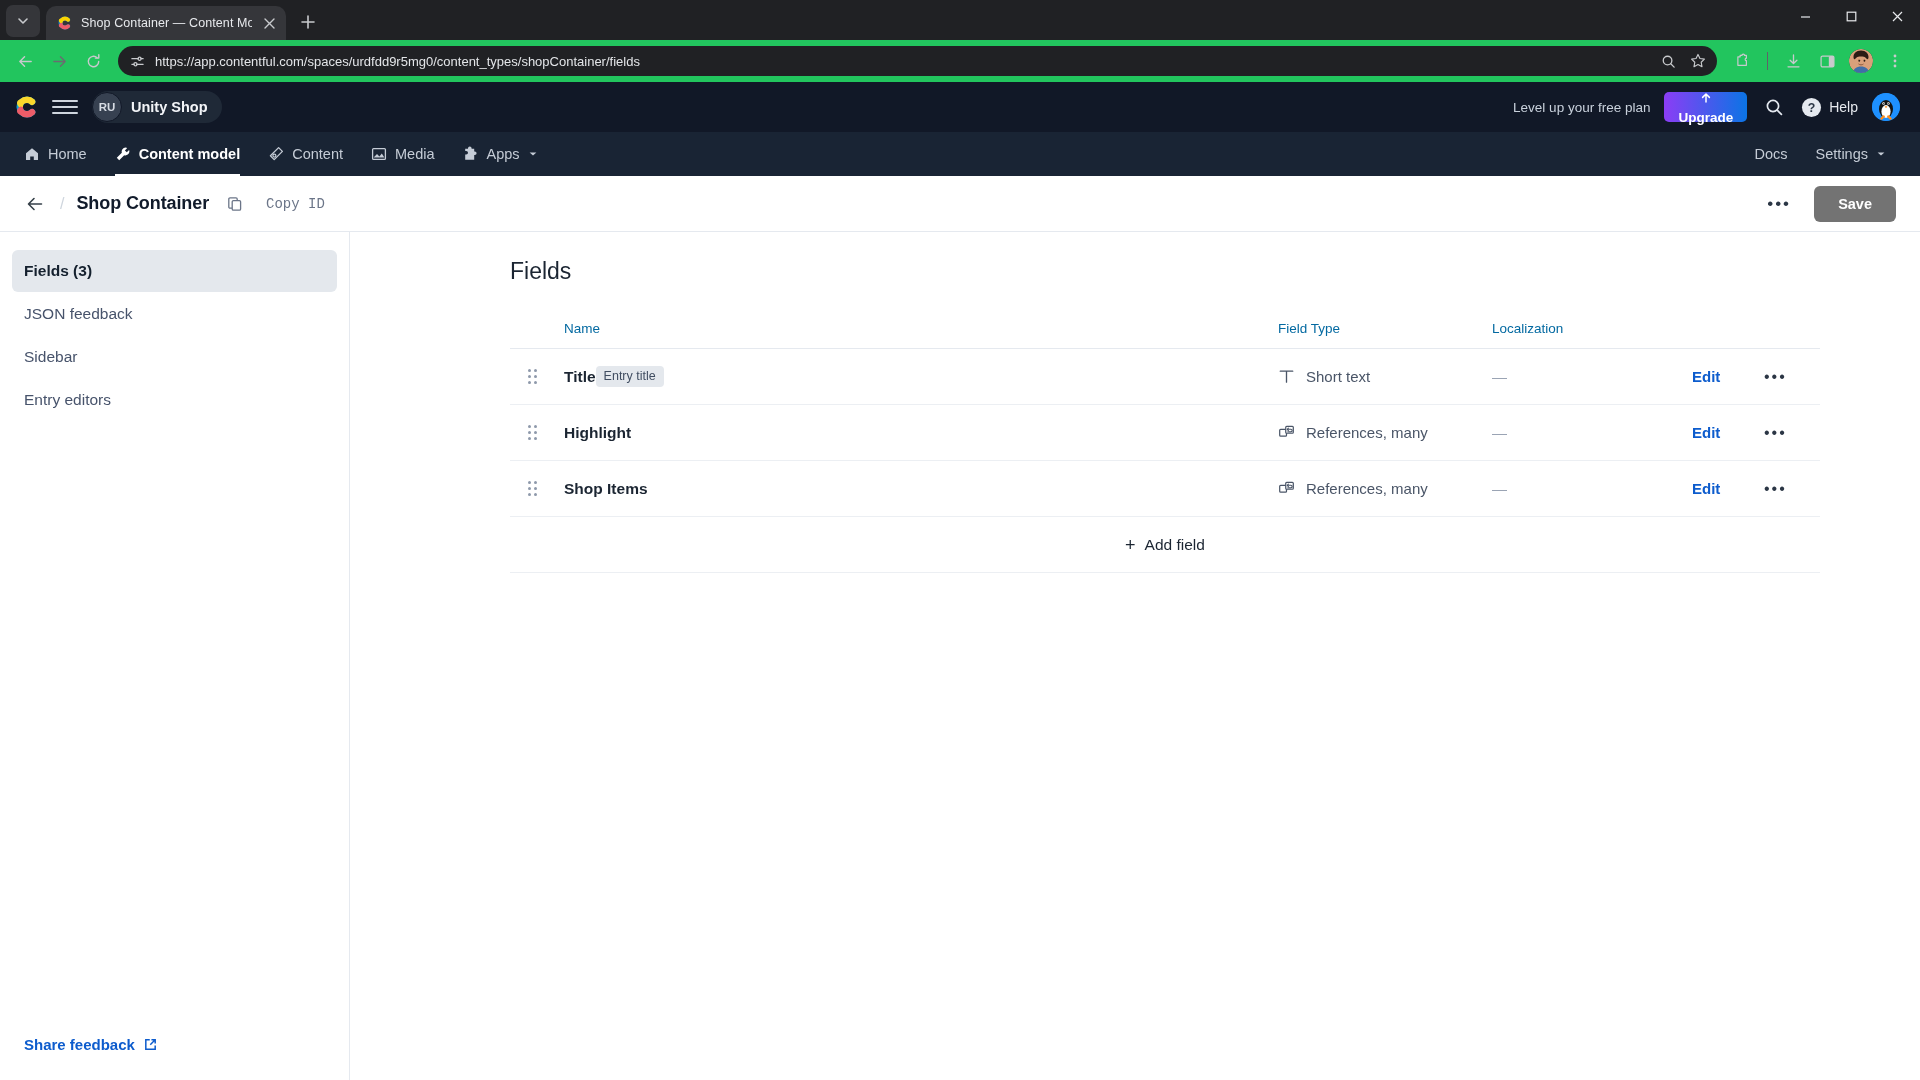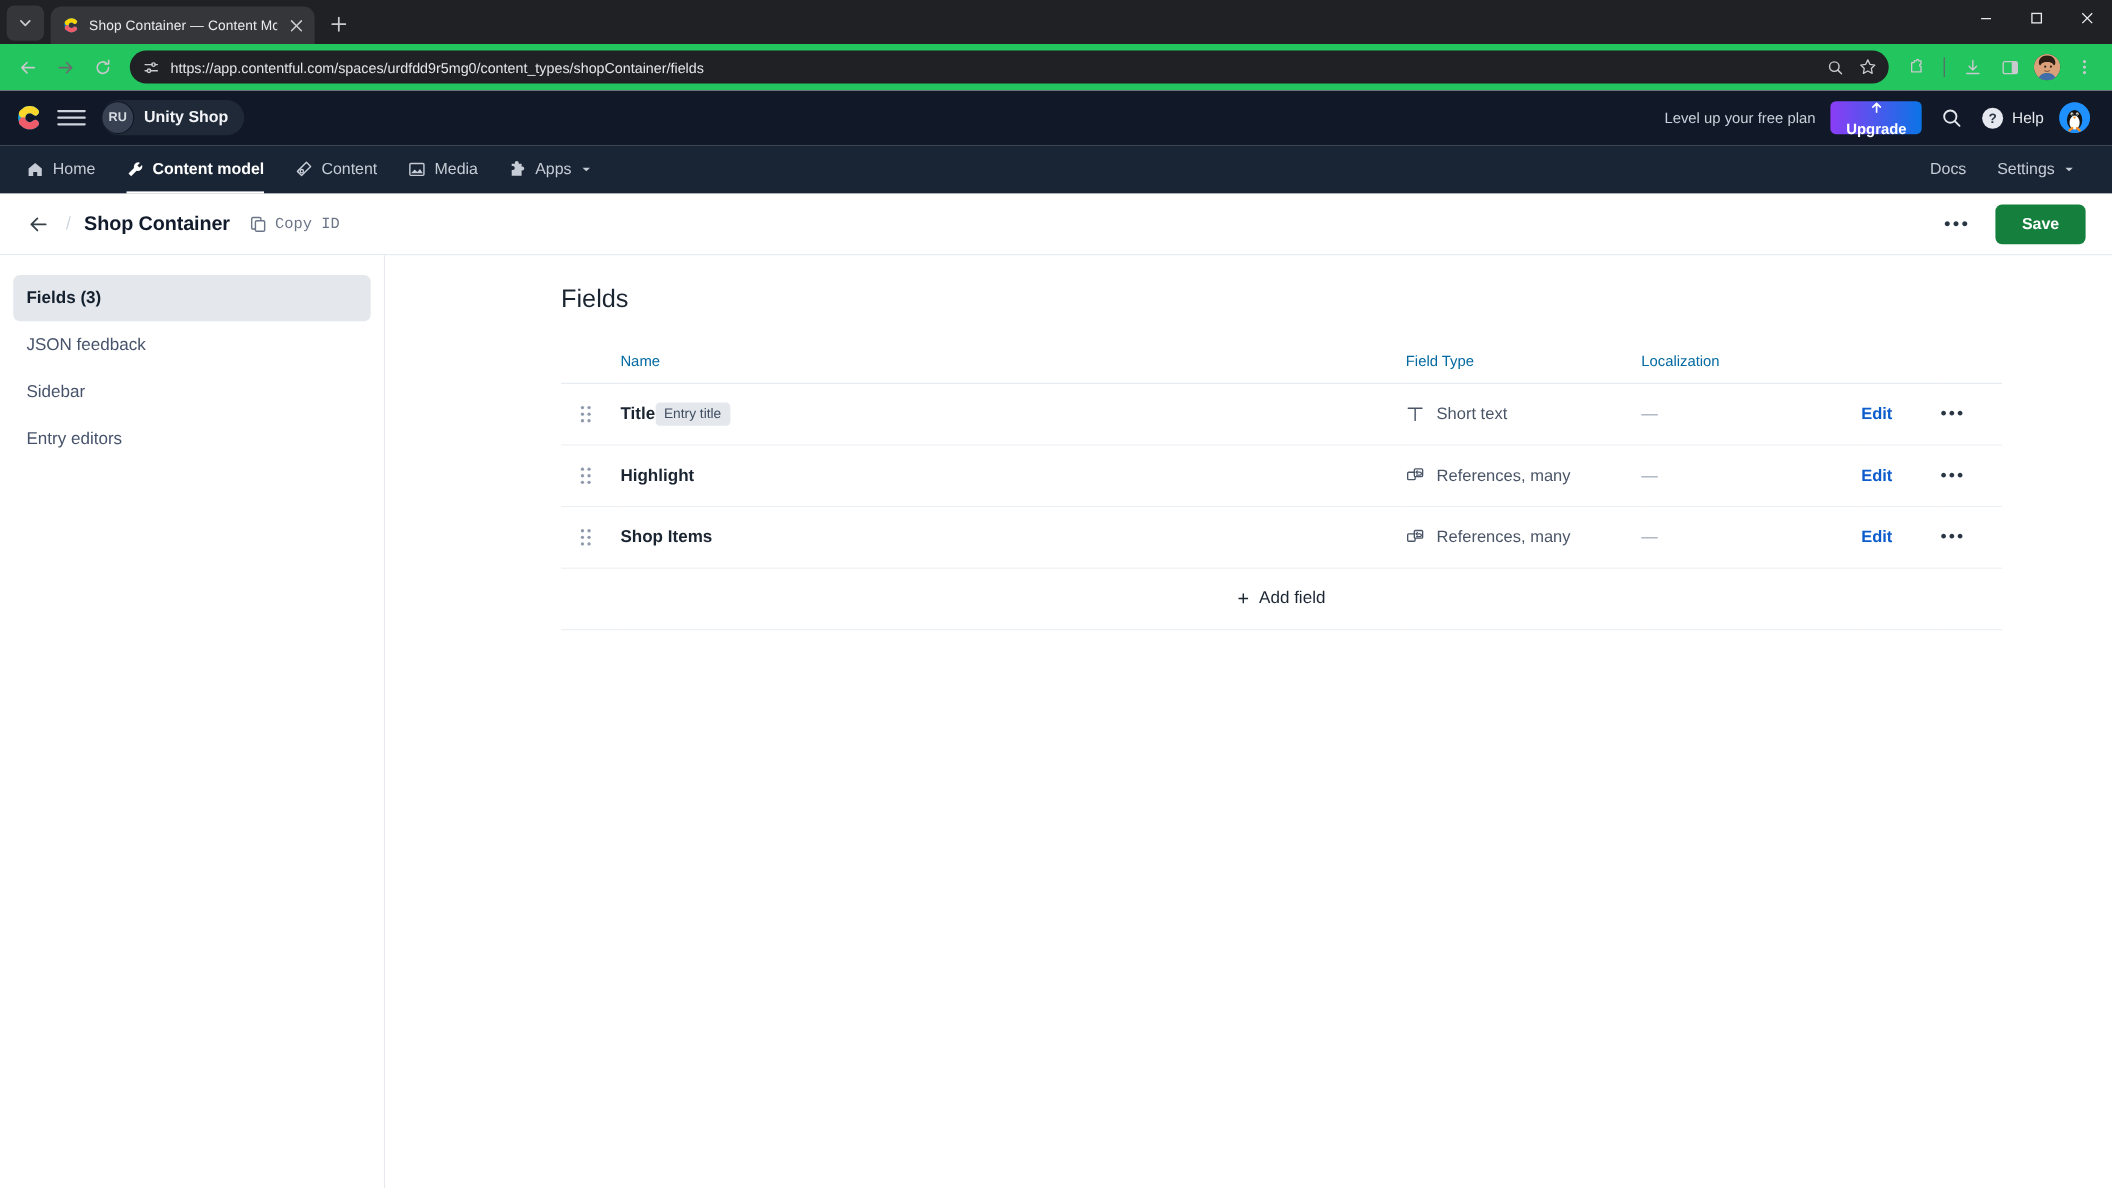--- a/index.html
+++ b/index.html
@@ -114,28 +114,28 @@
 
   .page-header {
     height: 56px; background: #fff; border-bottom: 1px solid #e5e9ef;
     display: flex; align-items: center; padding: 0 24px 0 22px; flex: 0 0 56px;
   }
   .back-arrow { width: 26px; height: 26px; display: flex; align-items: center;
     justify-content: center; color: #364049; }
   .crumb-sep { color: #cfd6de; margin: 0 12px; font-size: 16px; }
   .page-title { font-size: 18px; font-weight: 700; color: #111b2b; letter-spacing: -.1px; }
   .copy-id {
-    display: flex; align-items: center; gap: 7px; margin-left: 18px;
+    display: flex; align-items: center; gap: 23px; margin-left: 18px;
     color: #6b7588; font-size: 14px; font-family: "Liberation Mono", monospace;
   }
   .header-right { margin-left: auto; display: flex; align-items: center; gap: 20px; }
   .kebab { display: flex; align-items: center; justify-content: center;
     width: 30px; height: 30px; color: #2b3645; letter-spacing: 2px; font-size: 17px; }
   .save-btn {
-    height: 36px; padding: 0 24px; border-radius: 6px; background: #15803d;
+    height: 36px; padding: 0 24px; border-radius: 6px; background: #737373;
     color: #ffffff; font-size: 14.5px; font-weight: 600; border: none;
     display: flex; align-items: center; justify-content: center;
   }
 
   .body-area { flex: 1; display: flex; min-height: 0; }
 
   .side-nav {
     width: 350px; flex: 0 0 350px; border-right: 1px solid #e5e9ef;
     padding: 18px 12px 0 12px; display: flex; flex-direction: column;
     background: #fff;
@@ -473,20 +473,31 @@
         </div>
         <div class="side-item">
           <span>JSON feedback</span>
         </div>
         <div class="side-item">
           <span>Sidebar</span>
         </div>
         <div class="side-item">
           <span>Entry editors</span>
         </div>
+        <div class="side-footer">
+          <a class="share-feedback">
+            <span>Share feedback</span>
+            <span>
+              <svg width="15" height="15" viewBox="0 0 16 16">
+                  <path d="M2.2 2.2h5v1.6H3.8v8.4h8.4V9h1.6v4.8H2.2z" fill="#0d5ccd"></path>
+                  <path d="M9 2.2h4.8V7h-1.6V4.9L8.3 8.8 7.2 7.7l3.9-3.9H9z" fill="#0d5ccd"></path>
+                </svg>
+            </span>
+          </a>
+        </div>
       </div>
 
       <div class="content-area">
         <div class="fields-title">Fields</div>
 
         <table class="fields-table">
           <thead>
             <tr>
               <th class="col-handle"></th>
               <th class="col-name">Name</th>

